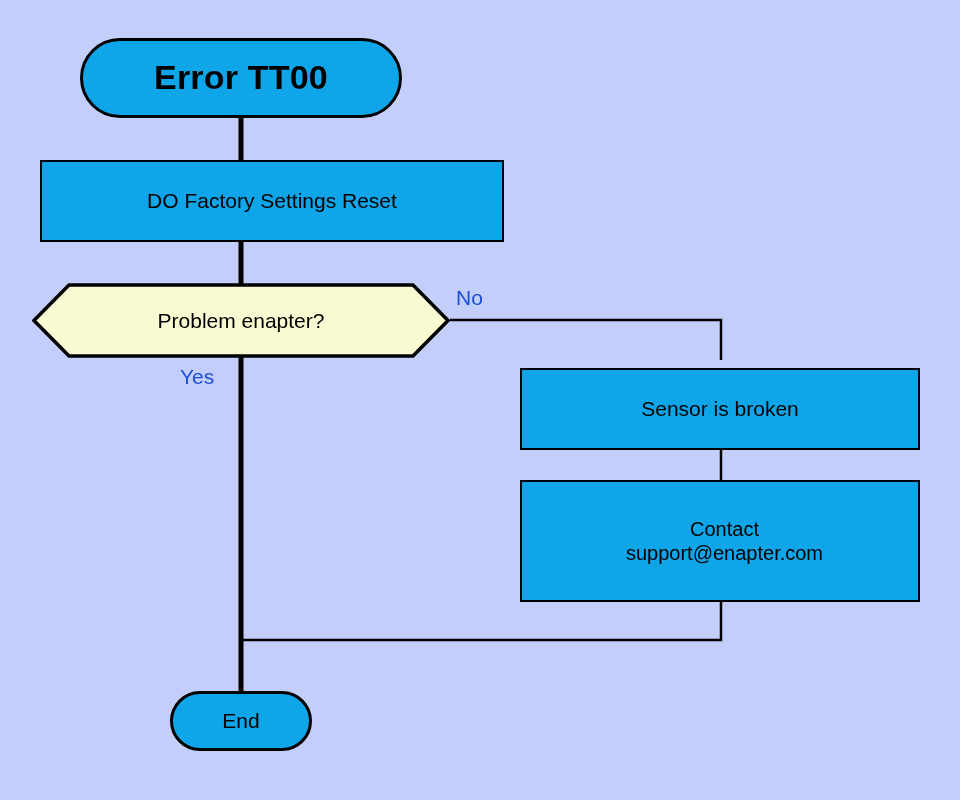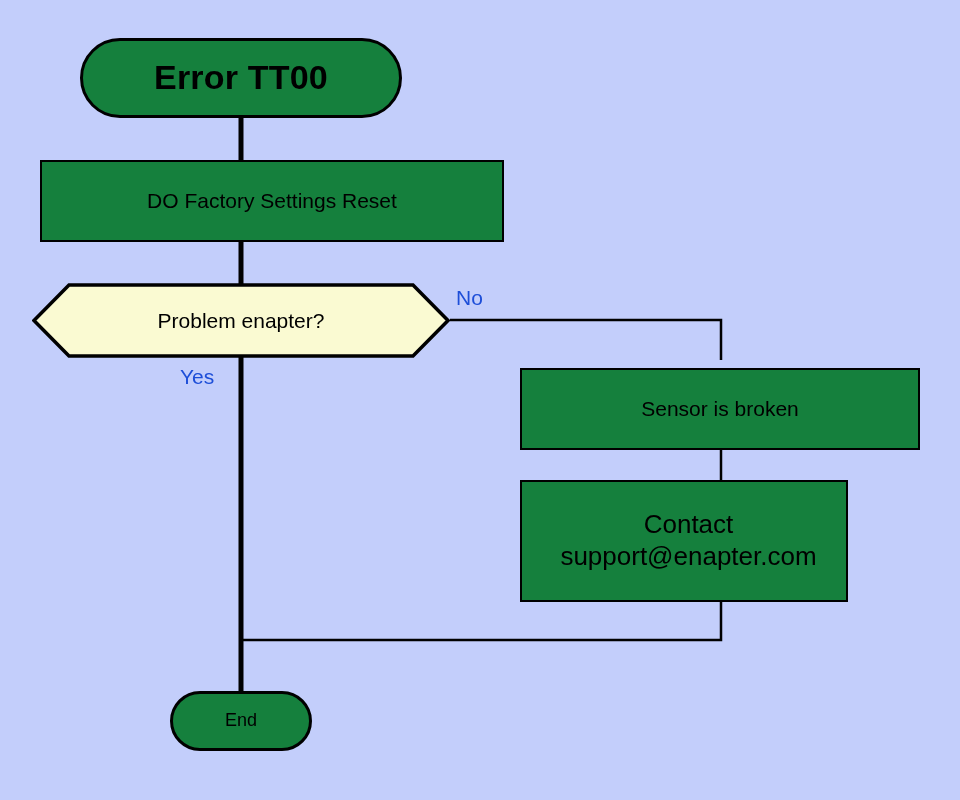--- a/index.html
+++ b/index.html
@@ -32,21 +32,21 @@
   
   .node {
     position: absolute;
     z-index: 2;
     box-sizing: border-box;
     display: flex;
     align-items: center;
     justify-content: center;
     text-align: center;
     color: #000000;
-    background: #15803d;
+    background: #0ea5e9;
     border: 2.5px solid #000000;
     line-height: 1.22;
   }
   .node-terminal {
     border-radius: 999px;
     border-width: 3px;
   }
   .node-process {
     border-radius: 0;
   }
@@ -63,34 +63,34 @@
     width: 464px; height: 82px;
     font-size: 21px;
   }
   #node-sensor {
     left: 520px; top: 368px;
     width: 400px; height: 82px;
     font-size: 21px;
   }
   #node-contact {
     left: 520px; top: 480px;
-    width: 328px; height: 122px;
-    font-size: 26px;
+    width: 400px; height: 122px;
+    font-size: 20px;
     padding-left: 9px;
   }
   #node-contact .stack {
     display: block;
   }
   #node-contact .stack span {
     display: block;
   }
   #node-end {
     left: 170px; top: 691px;
     width: 142px; height: 60px;
-    font-size: 18px;
+    font-size: 21px;
   }
   
   #node-decision {
     position: absolute;
     z-index: 2;
     left: 32px;  top: 283px;
     width: 418px; height: 75px;
     display: flex;
     align-items: center;
     justify-content: center;

